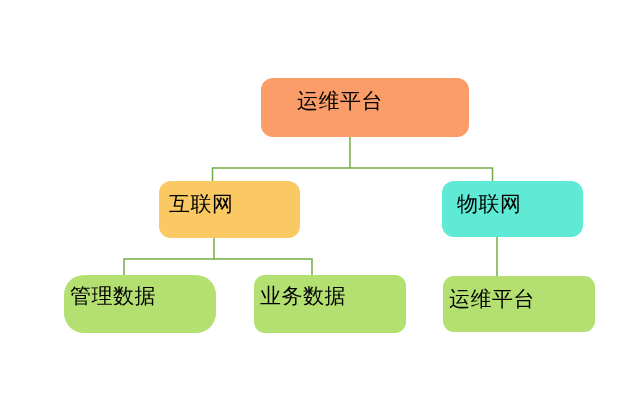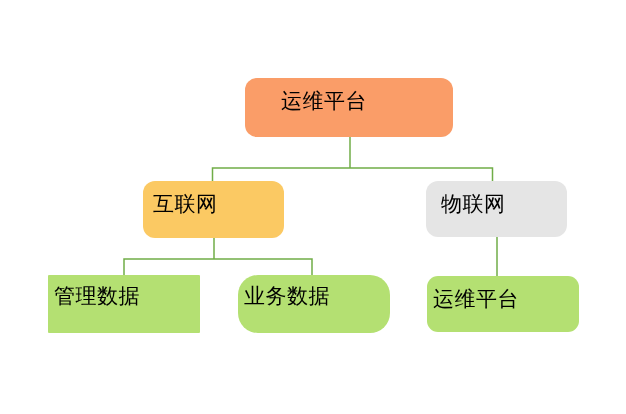--- a/index.html
+++ b/index.html
@@ -24,30 +24,31 @@
     fill: none;
     stroke-width: 1.5px;
   }
   .node {
     position: absolute;
     box-sizing: border-box;
     border-radius: 12px;
     font-size: 21px;
     line-height: 22px;
     letter-spacing: 0.5px;
+    margin-left: 16px;
   }
   .node .lbl {
     display: block;
     white-space: nowrap;
   }
   #n-root     { left: 245px; top: 78px;  width: 208px; height: 59px; padding: 12px 0 0 36px; }
   #n-internet { left: 143px; top: 181px; width: 141px; height: 57px; padding: 12px 0 0 10px; }
   #n-iot      { left: 426px; top: 181px; width: 141px; height: 56px; padding: 12px 0 0 15px; }
-  #n-mgmt     { left: 48px;  top: 275px; width: 152px; height: 58px; padding: 10px 6px 0 6px;  border-radius: 1px; }
-  #n-biz      { left: 238px; top: 275px; width: 152px; height: 58px; padding: 10px 0 0 6px;  border-radius: 20px; }
+  #n-mgmt     { left: 48px;  top: 275px; width: 152px; height: 58px; padding: 10px 6px 0 6px;  border-radius: 20px; }
+  #n-biz      { left: 238px; top: 275px; width: 152px; height: 58px; padding: 10px 0 0 6px;  border-radius: 11px; }
   #n-device   { left: 427px; top: 276px; width: 152px; height: 56px; padding: 12px 0 0 6px;  border-radius: 11px; }
 </style>
 </head>
 <body>
 
 <div class="canvas" style="background-color: rgb(255, 255, 255); color: rgb(0, 0, 0);">
 
   <svg class="connectors" viewBox="0 0 626 414" xmlns="http://www.w3.org/2000/svg">
     <path d="M350,137 L350,168" style="stroke: rgb(112, 173, 71);"></path>
     <path d="M212.5,181 L212.5,168 L492.5,168 L492.5,181" style="stroke: rgb(112, 173, 71);"></path>
@@ -57,21 +58,21 @@
   </svg>
 
   <div class="node" id="n-root" style="background-color: rgb(250, 157, 104);">
     <span class="lbl">运维平台</span>
   </div>
 
   <div class="node" id="n-internet" style="background-color: rgb(251, 201, 99);">
     <span class="lbl">互联网</span>
   </div>
 
-  <div class="node" id="n-iot" style="background-color: #e5e5e5;">
+  <div class="node" id="n-iot" style="background-color: #5eead4;">
     <span class="lbl">物联网</span>
   </div>
 
   <div class="node" id="n-mgmt" style="background-color: rgb(180, 224, 114);">
     <span class="lbl">管理数据</span>
   </div>
 
   <div class="node" id="n-biz" style="background-color: rgb(180, 224, 114);">
     <span class="lbl">业务数据</span>
   </div>

